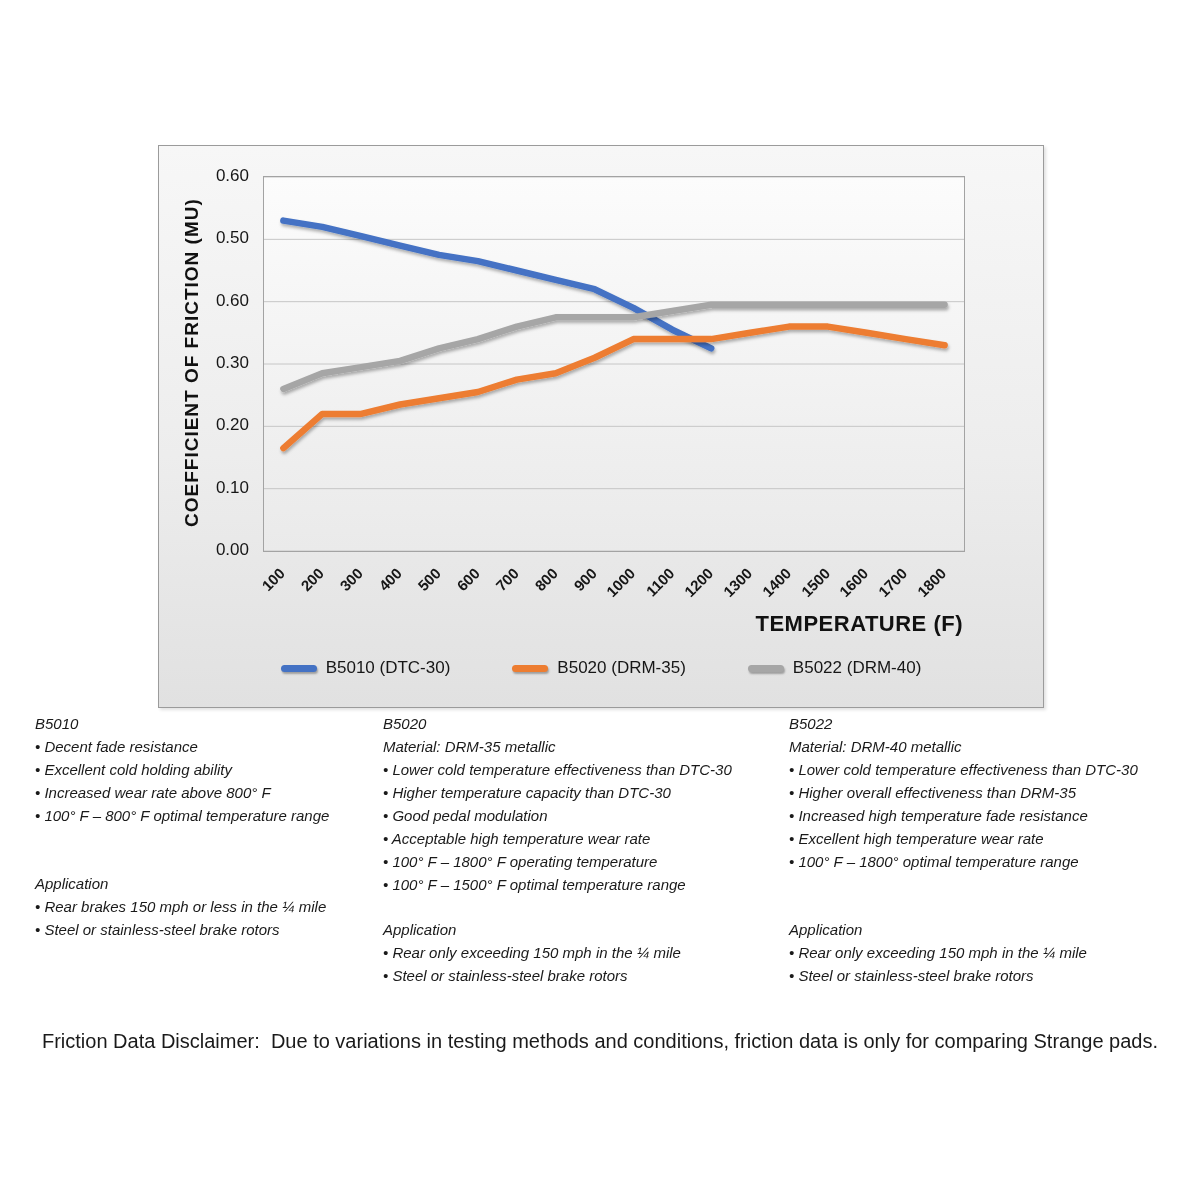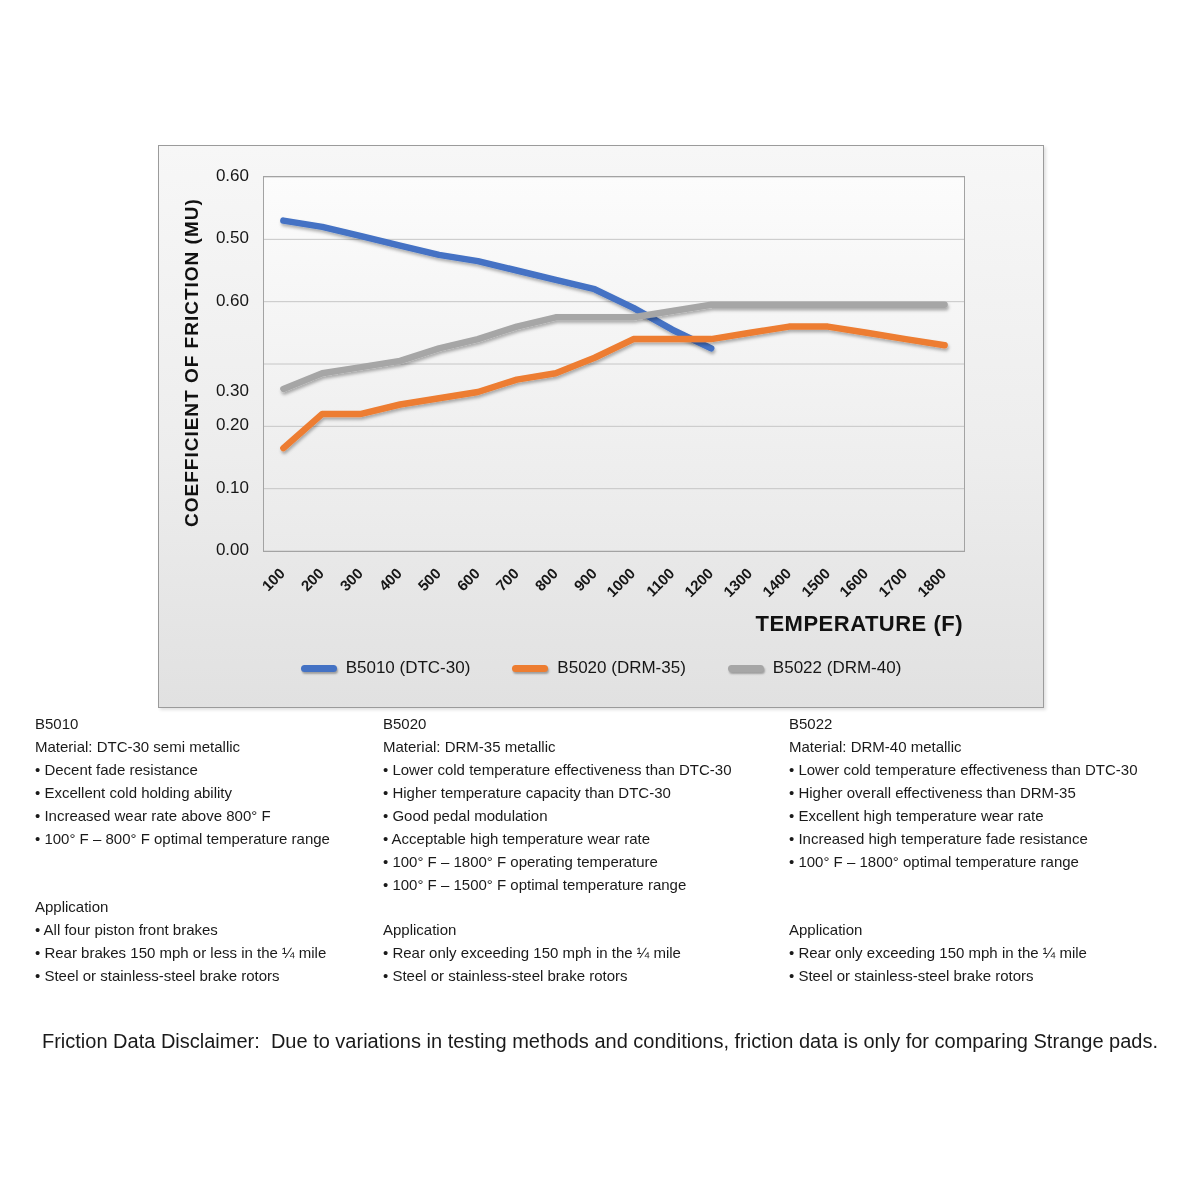--- a/index.html
+++ b/index.html
@@ -36,54 +36,54 @@
     position:absolute;top:12px;white-space:nowrap;
     transform-origin:100% 50%;transform:rotate(-45deg);
     font-size:15px;font-weight:bold;color:#161616;
   }
   .x-axis-title{
     position:absolute;left:104px;top:465px;width:700px;text-align:right;
     font-size:22px;font-weight:bold;letter-spacing:0.5px;color:#111;
   }
   .legend{
     position:absolute;left:0;top:512px;width:100%;
-    display:flex;justify-content:center;align-items:center;gap:42px;
+    display:flex;justify-content:center;align-items:center;gap:62px;
   }
   .legend-item{display:flex;align-items:center;gap:9px;}
   .legend-swatch{
     width:36px;height:7px;border-radius:4px;background:#888;
     box-shadow:1px 2px 2px rgba(0,0,0,0.3);
   }
   .legend-label{font-size:17px;color:#161616;}
   
   .spec-col{position:absolute;top:712px;font-size:15px;line-height:23px;}
   .col-1{left:35px;width:345px;}
   .col-2{left:383px;width:400px;}
   .col-3{left:789px;width:400px;}
-  .spec-line{white-space:nowrap;}
+  .spec-line{white-space:nowrap;font-style:italic;}
   .app-block-lg{margin-top:45px;}
   .app-block-sm{margin-top:22px;}
   
   .disclaimer{
     position:absolute;left:0;top:1030px;width:100%;text-align:center;
     font-size:20px;color:#1a1a1a;white-space:pre-wrap;margin:0;
   }
 </style>
 </head>
 <body>
 
 <div class="page">
 
   <section class="chart-panel">
     <div class="y-axis-title">COEFFICIENT OF FRICTION (MU)</div>
     <div class="y-ticks">
         <span class="y-tick" style="top: 364px;">0.00</span>
         <span class="y-tick" style="top: 301.667px;">0.10</span>
         <span class="y-tick" style="top: 239.333px;">0.20</span>
-        <span class="y-tick" style="top: 177px; margin-top: 28px;">0.30</span>
+        <span class="y-tick" style="top: 177px;">0.30</span>
         <span class="y-tick" style="top: 114.667px;">0.60</span>
         <span class="y-tick" style="top: 52.3333px;">0.50</span>
         <span class="y-tick" style="top: -10px;">0.60</span>
       </div>
     <div class="plot-area">
       <svg width="700" height="374" viewBox="0 0 700 374" preserveAspectRatio="none">
         <defs>
           <filter id="lineShadow" x="-20%" y="-20%" width="140%" height="160%">
             <feDropShadow dx="1" dy="2.5" stdDeviation="1.5" flood-color="#000000" flood-opacity="0.3"></feDropShadow>
           </filter>
@@ -132,28 +132,26 @@
       </div>
       <div class="legend-item">
         <span class="legend-swatch" style="background: rgb(166, 166, 166);"></span>
         <span class="legend-label">B5022 (DRM-40)</span>
       </div>
     </div>
   </section>
 
   <section class="spec-col col-1">
     <div class="spec-line">B5010</div>
-    <div class="spec-line">Material: DTC-30 semi metallic</div>
     <div class="spec-line">• Decent fade resistance</div>
     <div class="spec-line">• Excellent cold holding ability</div>
     <div class="spec-line">• Increased wear rate above 800° F</div>
     <div class="spec-line">• 100° F – 800° F optimal temperature range</div>
     <div class="app-block-lg">
       <div class="spec-line">Application</div>
-      <div class="spec-line">• All four piston front brakes</div>
       <div class="spec-line">• Rear brakes 150 mph or less in the ¼ mile</div>
       <div class="spec-line">• Steel or stainless-steel brake rotors</div>
     </div>
   </section>
 
   <section class="spec-col col-2">
     <div class="spec-line">B5020</div>
     <div class="spec-line">Material: DRM-35 metallic</div>
     <div class="spec-line">• Lower cold temperature effectiveness than DTC-30</div>
     <div class="spec-line">• Higher temperature capacity than DTC-30</div>
@@ -166,22 +164,22 @@
       <div class="spec-line">• Rear only exceeding 150 mph in the ¼ mile</div>
       <div class="spec-line">• Steel or stainless-steel brake rotors</div>
     </div>
   </section>
 
   <section class="spec-col col-3">
     <div class="spec-line">B5022</div>
     <div class="spec-line">Material: DRM-40 metallic</div>
     <div class="spec-line">• Lower cold temperature effectiveness than DTC-30</div>
     <div class="spec-line">• Higher overall effectiveness than DRM-35</div>
+    <div class="spec-line">• Increased high temperature fade resistance</div>
     <div class="spec-line">• Excellent high temperature wear rate</div>
-    <div class="spec-line">• Increased high temperature fade resistance</div>
     <div class="spec-line">• 100° F – 1800° optimal temperature range</div>
     <div class="app-block-lg">
       <div class="spec-line">Application</div>
       <div class="spec-line">• Rear only exceeding 150 mph in the ¼ mile</div>
       <div class="spec-line">• Steel or stainless-steel brake rotors</div>
     </div>
   </section>
 
   <p class="disclaimer">Friction Data Disclaimer:  Due to variations in testing methods and conditions, friction data is only for comparing Strange pads.</p>
 

